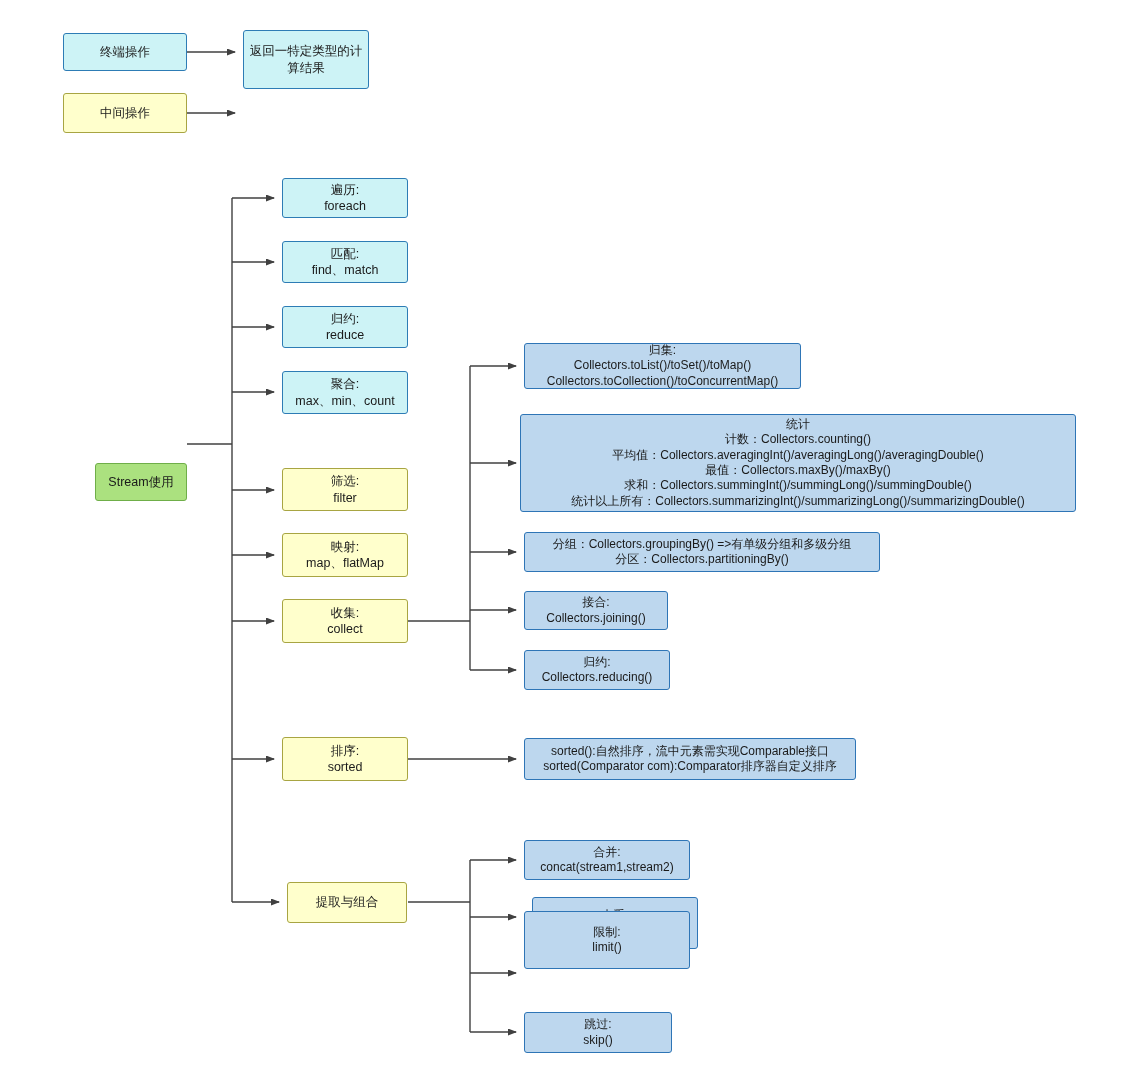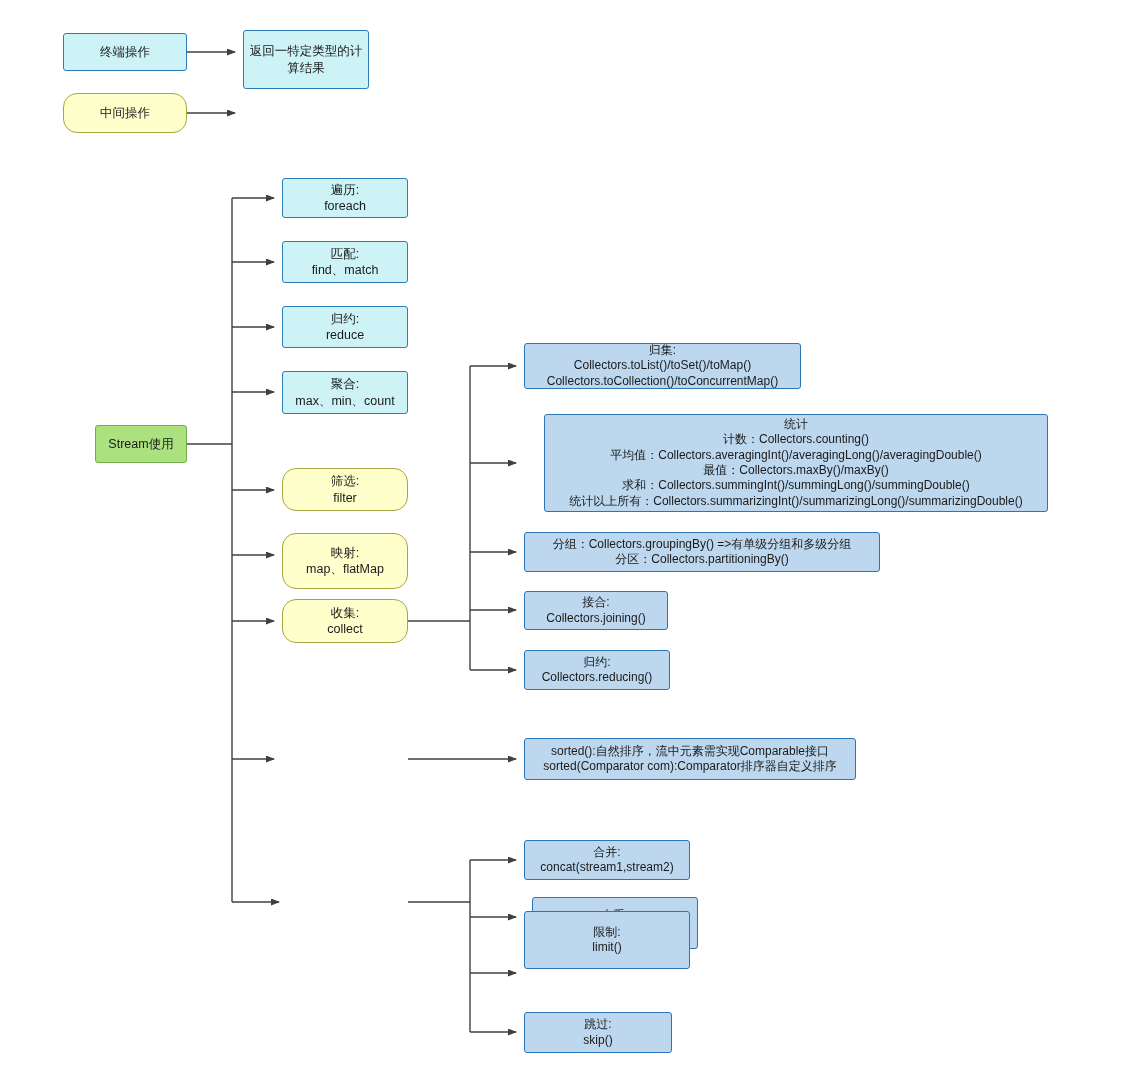--- a/index.html
+++ b/index.html
@@ -11,22 +11,22 @@
   .node{
     position:absolute;
     display:flex;align-items:center;justify-content:center;
     text-align:center;white-space:pre-line;
     border:1px solid #666;border-radius:3px;
     font-size:12.5px;line-height:1.3;
     box-sizing:border-box;
     padding:2px 4px;
   }
   .cyan{background:var(--cyan-fill,#cdf3f6);border-color:var(--cyan-border,#2d7cb5);}
-  .yellow{background:var(--yellow-fill,#ffffcc);border-color:var(--yellow-border,#a8a542);border-radius:14px;}
-  .green{background:var(--green-fill,#abe17f);border-color:var(--green-border,#6fae49);}
+  .yellow{background:var(--yellow-fill,#ffffcc);border-color:var(--yellow-border,#a8a542);}
+  .green{background:var(--green-fill,#abe17f);border-color:var(--green-border,#6fae49);margin-top:38px;}
   .blue{background:var(--blue-fill,#bdd7ee);border-color:var(--blue-border,#2e75b6);}
   .small{font-size:12px;line-height:1.28;padding:1px 6px;}
 </style>
 </head>
 <body>
 
 <div id="canvas">
 
   <svg id="wires" width="1140" height="1070" viewBox="0 0 1140 1070">
     <defs>
@@ -75,29 +75,32 @@
   <div class="node cyan" style="left:282px;top:178px;width:126px;height:40px">遍历:
 foreach</div>
   <div class="node cyan" style="left:282px;top:241px;width:126px;height:42px">匹配:
 find、match</div>
   <div class="node cyan" style="left:282px;top:306px;width:126px;height:42px">归约:
 reduce</div>
   <div class="node cyan" style="left:282px;top:371px;width:126px;height:43px">聚合:
 max、min、count</div>
   <div class="node yellow" style="left:282px;top:468px;width:126px;height:43px">筛选:
 filter</div>
-  <div class="node yellow" style="left:282px;top:533px;width:126px;height:56px">映射:
+  <div class="node yellow" style="left:282px;top:533px;width:126px;height:44px">映射:
 map、flatMap</div>
   <div class="node yellow" style="left:282px;top:599px;width:126px;height:44px">收集:
 collect</div>
+  <div class="node yellow" style="left:282px;top:737px;width:126px;height:44px">排序:
+sorted</div>
+  <div class="node yellow" style="left:287px;top:882px;width:120px;height:41px">提取与组合</div>
 
   <div class="node blue small" style="left:524px;top:343px;width:277px;height:46px">归集:
 Collectors.toList()/toSet()/toMap()
 Collectors.toCollection()/toConcurrentMap()</div>
-  <div class="node blue small" style="left:544px;top:414px;width:504px;height:98px">统计
+  <div class="node blue small" style="left:520px;top:414px;width:556px;height:98px">统计
 计数：Collectors.counting()
 平均值：Collectors.averagingInt()/averagingLong()/averagingDouble()
 最值：Collectors.maxBy()/maxBy()
 求和：Collectors.summingInt()/summingLong()/summingDouble()
 统计以上所有：Collectors.summarizingInt()/summarizingLong()/summarizingDouble()</div>
   <div class="node blue small" style="left:524px;top:532px;width:356px;height:40px">分组：Collectors.groupingBy() =&gt;有单级分组和多级分组
 分区：Collectors.partitioningBy()</div>
   <div class="node blue small" style="left:524px;top:591px;width:144px;height:39px">接合:
 Collectors.joining()</div>
   <div class="node blue small" style="left:524px;top:650px;width:146px;height:40px">归约:

